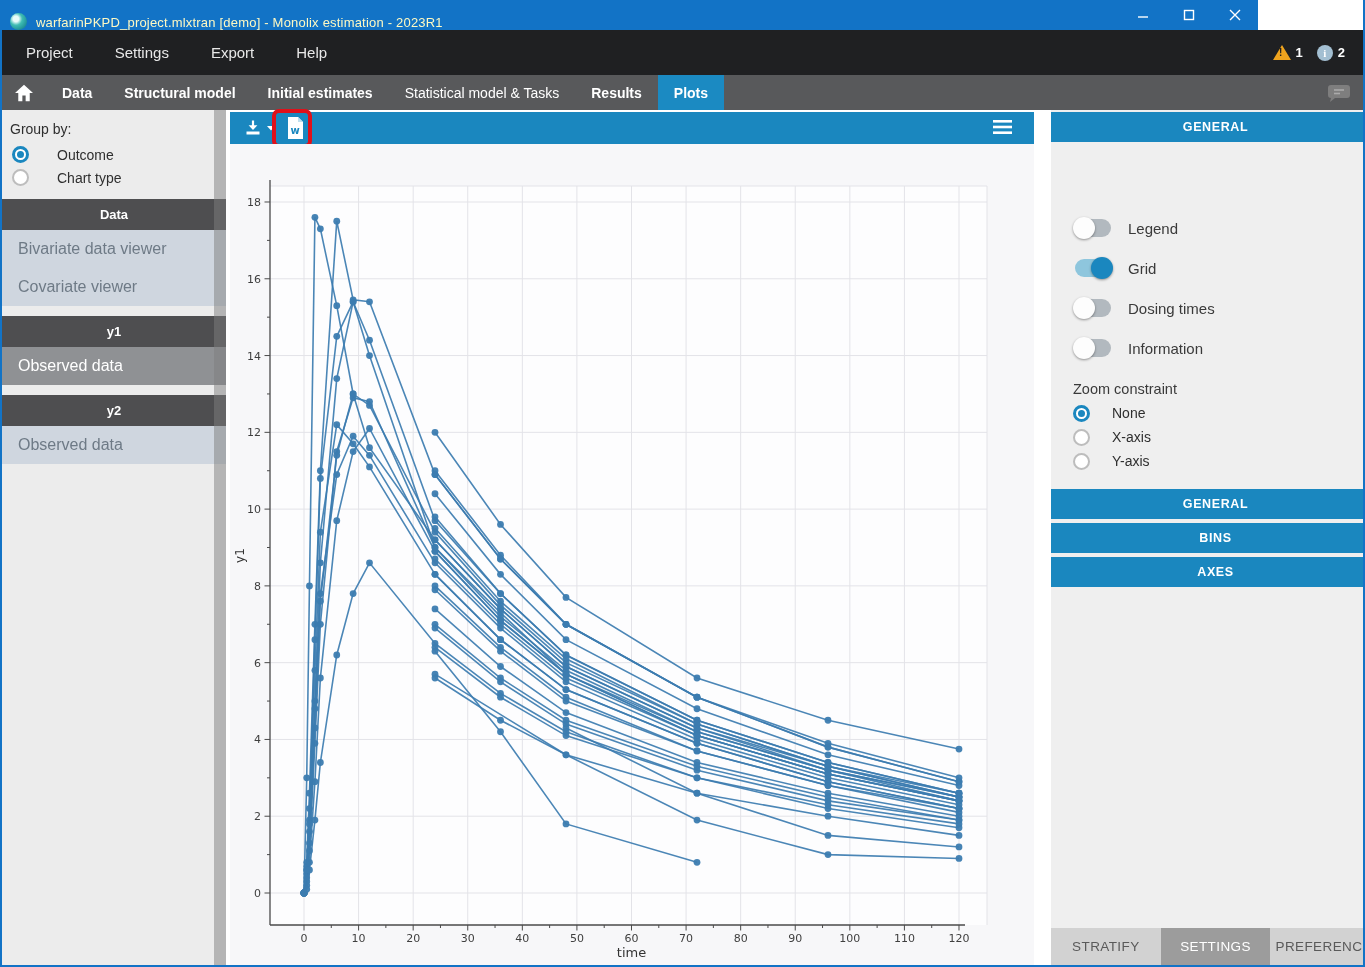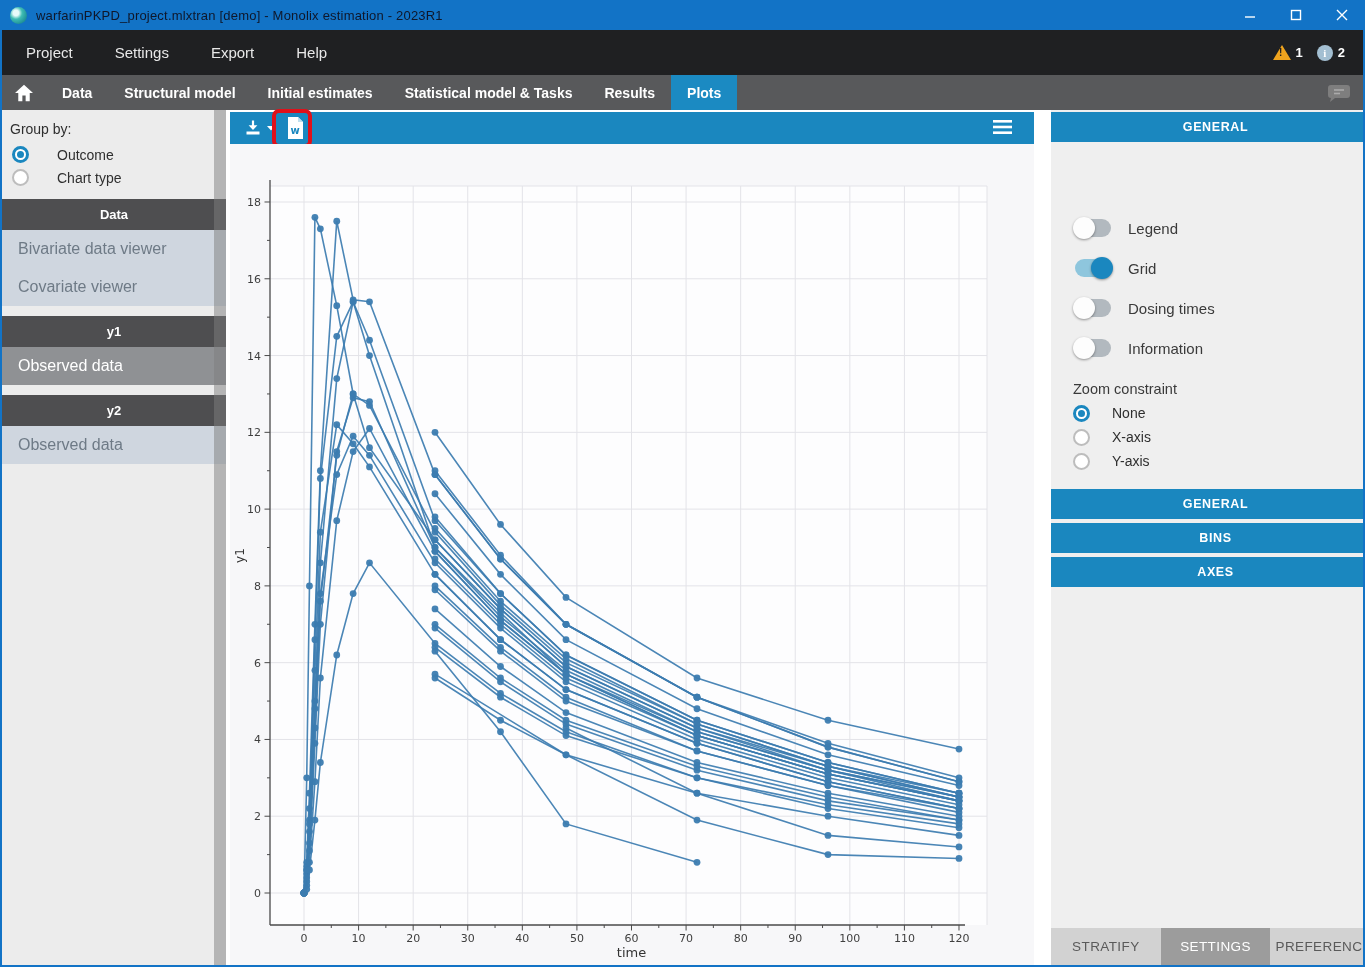--- a/index.html
+++ b/index.html
@@ -1,40 +1,40 @@
 <!DOCTYPE html>
 <html><head>
 <meta charset="utf-8">
 <style>
   html,body{margin:0;padding:0;background:#2b2b2b;}
   *{box-sizing:border-box;font-family:"Liberation Sans",sans-serif;}
   .window{position:relative;width:1365px;height:967px;overflow:hidden;background:#fff;
           border-left:2px solid #1273c6;border-right:2px solid #1273c6;border-bottom:2px solid #1273c6;}
   
-  .titlebar{position:absolute;left:-2px;top:0;width:1365px;height:30px;background:#1273c6;display:flex;align-items:center;color:#0f172a;}
+  .titlebar{position:absolute;left:-2px;top:0;width:1258px;height:30px;background:#1273c6;display:flex;align-items:flex-end;color:#fef9c3;}
   .app-logo{width:17px;height:17px;margin:0 9px 0 10px;border-radius:50%;
             background:radial-gradient(circle at 35% 35%,#e8fbfa 18%,#3fbdb4 40%,#1d8f96 75%);}
   .titlebar-text{font-size:13px;letter-spacing:.2px;}
   .win-controls{margin-left:auto;display:flex;height:30px;}
   .win-btn{width:46px;height:30px;display:flex;align-items:center;justify-content:center;color:#fff;font-size:13px;}
   .win-btn svg{display:block}
   
   .menubar{position:absolute;left:0;top:30px;width:1361px;height:45px;background:#1f2022;display:flex;align-items:center;color:#e8e8e8;}
   .menu-item{font-size:15px;padding:0 21px;cursor:default;}
   .menu-item:first-child{padding-left:24px;}
   .menu-right{margin-left:auto;display:flex;align-items:center;gap:14px;padding-right:18px;}
   .badge{display:flex;align-items:center;gap:5px;color:#fff;font-size:13px;font-weight:bold;}
   .warn-tri{position:relative;width:0;height:0;border-left:9px solid transparent;border-right:9px solid transparent;border-bottom:15px solid #f0a41e;}
   .warn-tri:after{content:"!";position:absolute;left:-2.5px;top:2px;font-size:10px;color:#1f2022;font-weight:bold;}
   .info-circle{width:16px;height:16px;border-radius:50%;background:#a3bfd2;color:#fff;font-size:11px;font-weight:bold;display:flex;align-items:center;justify-content:center;font-family:"Liberation Serif",serif;}
   
   .tabbar{position:absolute;left:0;top:75px;width:1361px;height:35px;background:#58595b;display:flex;align-items:stretch;color:#fff;}
   .home-btn{width:44px;display:flex;align-items:center;justify-content:center;}
   .tab{display:flex;align-items:center;padding:0 16px;font-size:14px;font-weight:600;cursor:default;}
-  .tab.bold{font-weight:700;}
+  .tab.bold{font-weight:400;}
   .tab.active{background:#1b8ac2;}
   .tabbar-right{margin-left:auto;display:flex;align-items:center;padding-right:12px;}
   
   .sidebar{position:absolute;left:0;top:110px;width:224px;height:855px;background:#ececec;}
   .groupby-label{padding:11px 0 6px 8px;font-size:14px;color:#2f2f2f;}
   .radio-row{display:flex;align-items:center;gap:28px;padding:3px 0 3px 10px;}
   .radio{width:17px;height:17px;border-radius:50%;background:#fff;border:2px solid #bdbdbd;position:relative;flex:none;}
   .radio.on{border:3px solid #1a87bf;}
   .radio.on:after{content:"";position:absolute;left:2px;top:2px;width:7px;height:7px;border-radius:50%;background:#1a87bf;}
   .radio-label{font-size:14px;color:#2f2f2f;}

